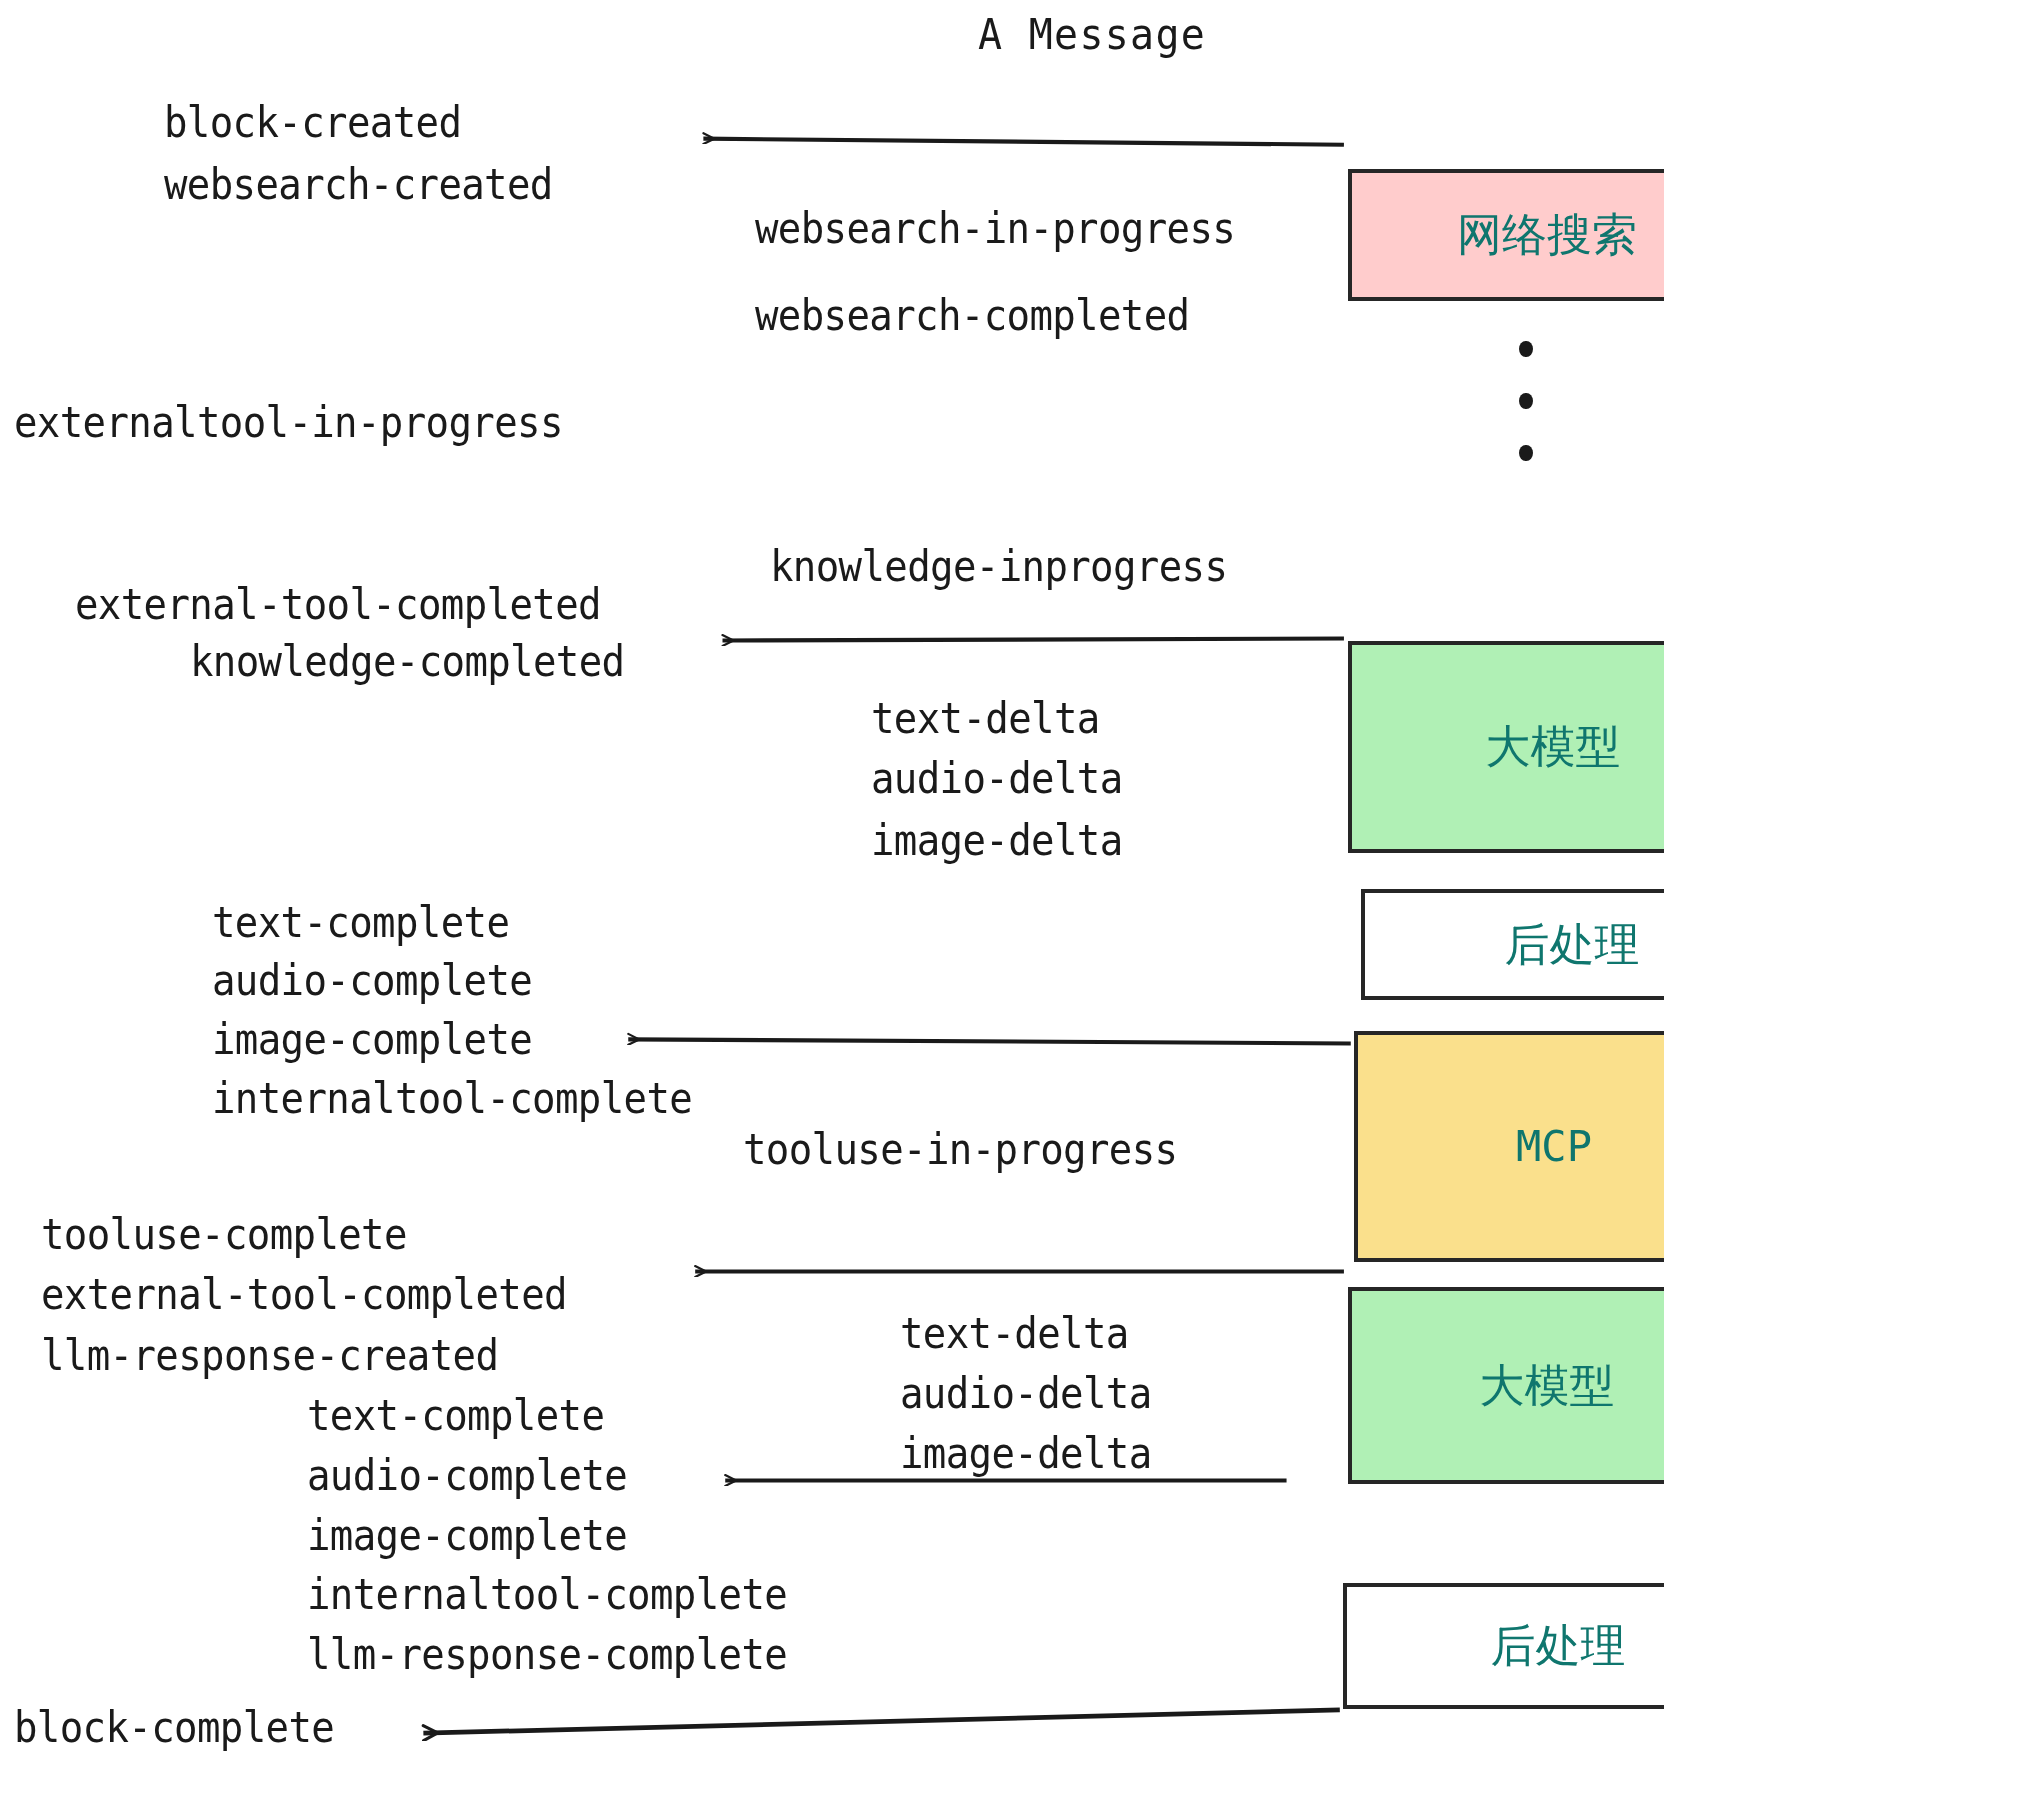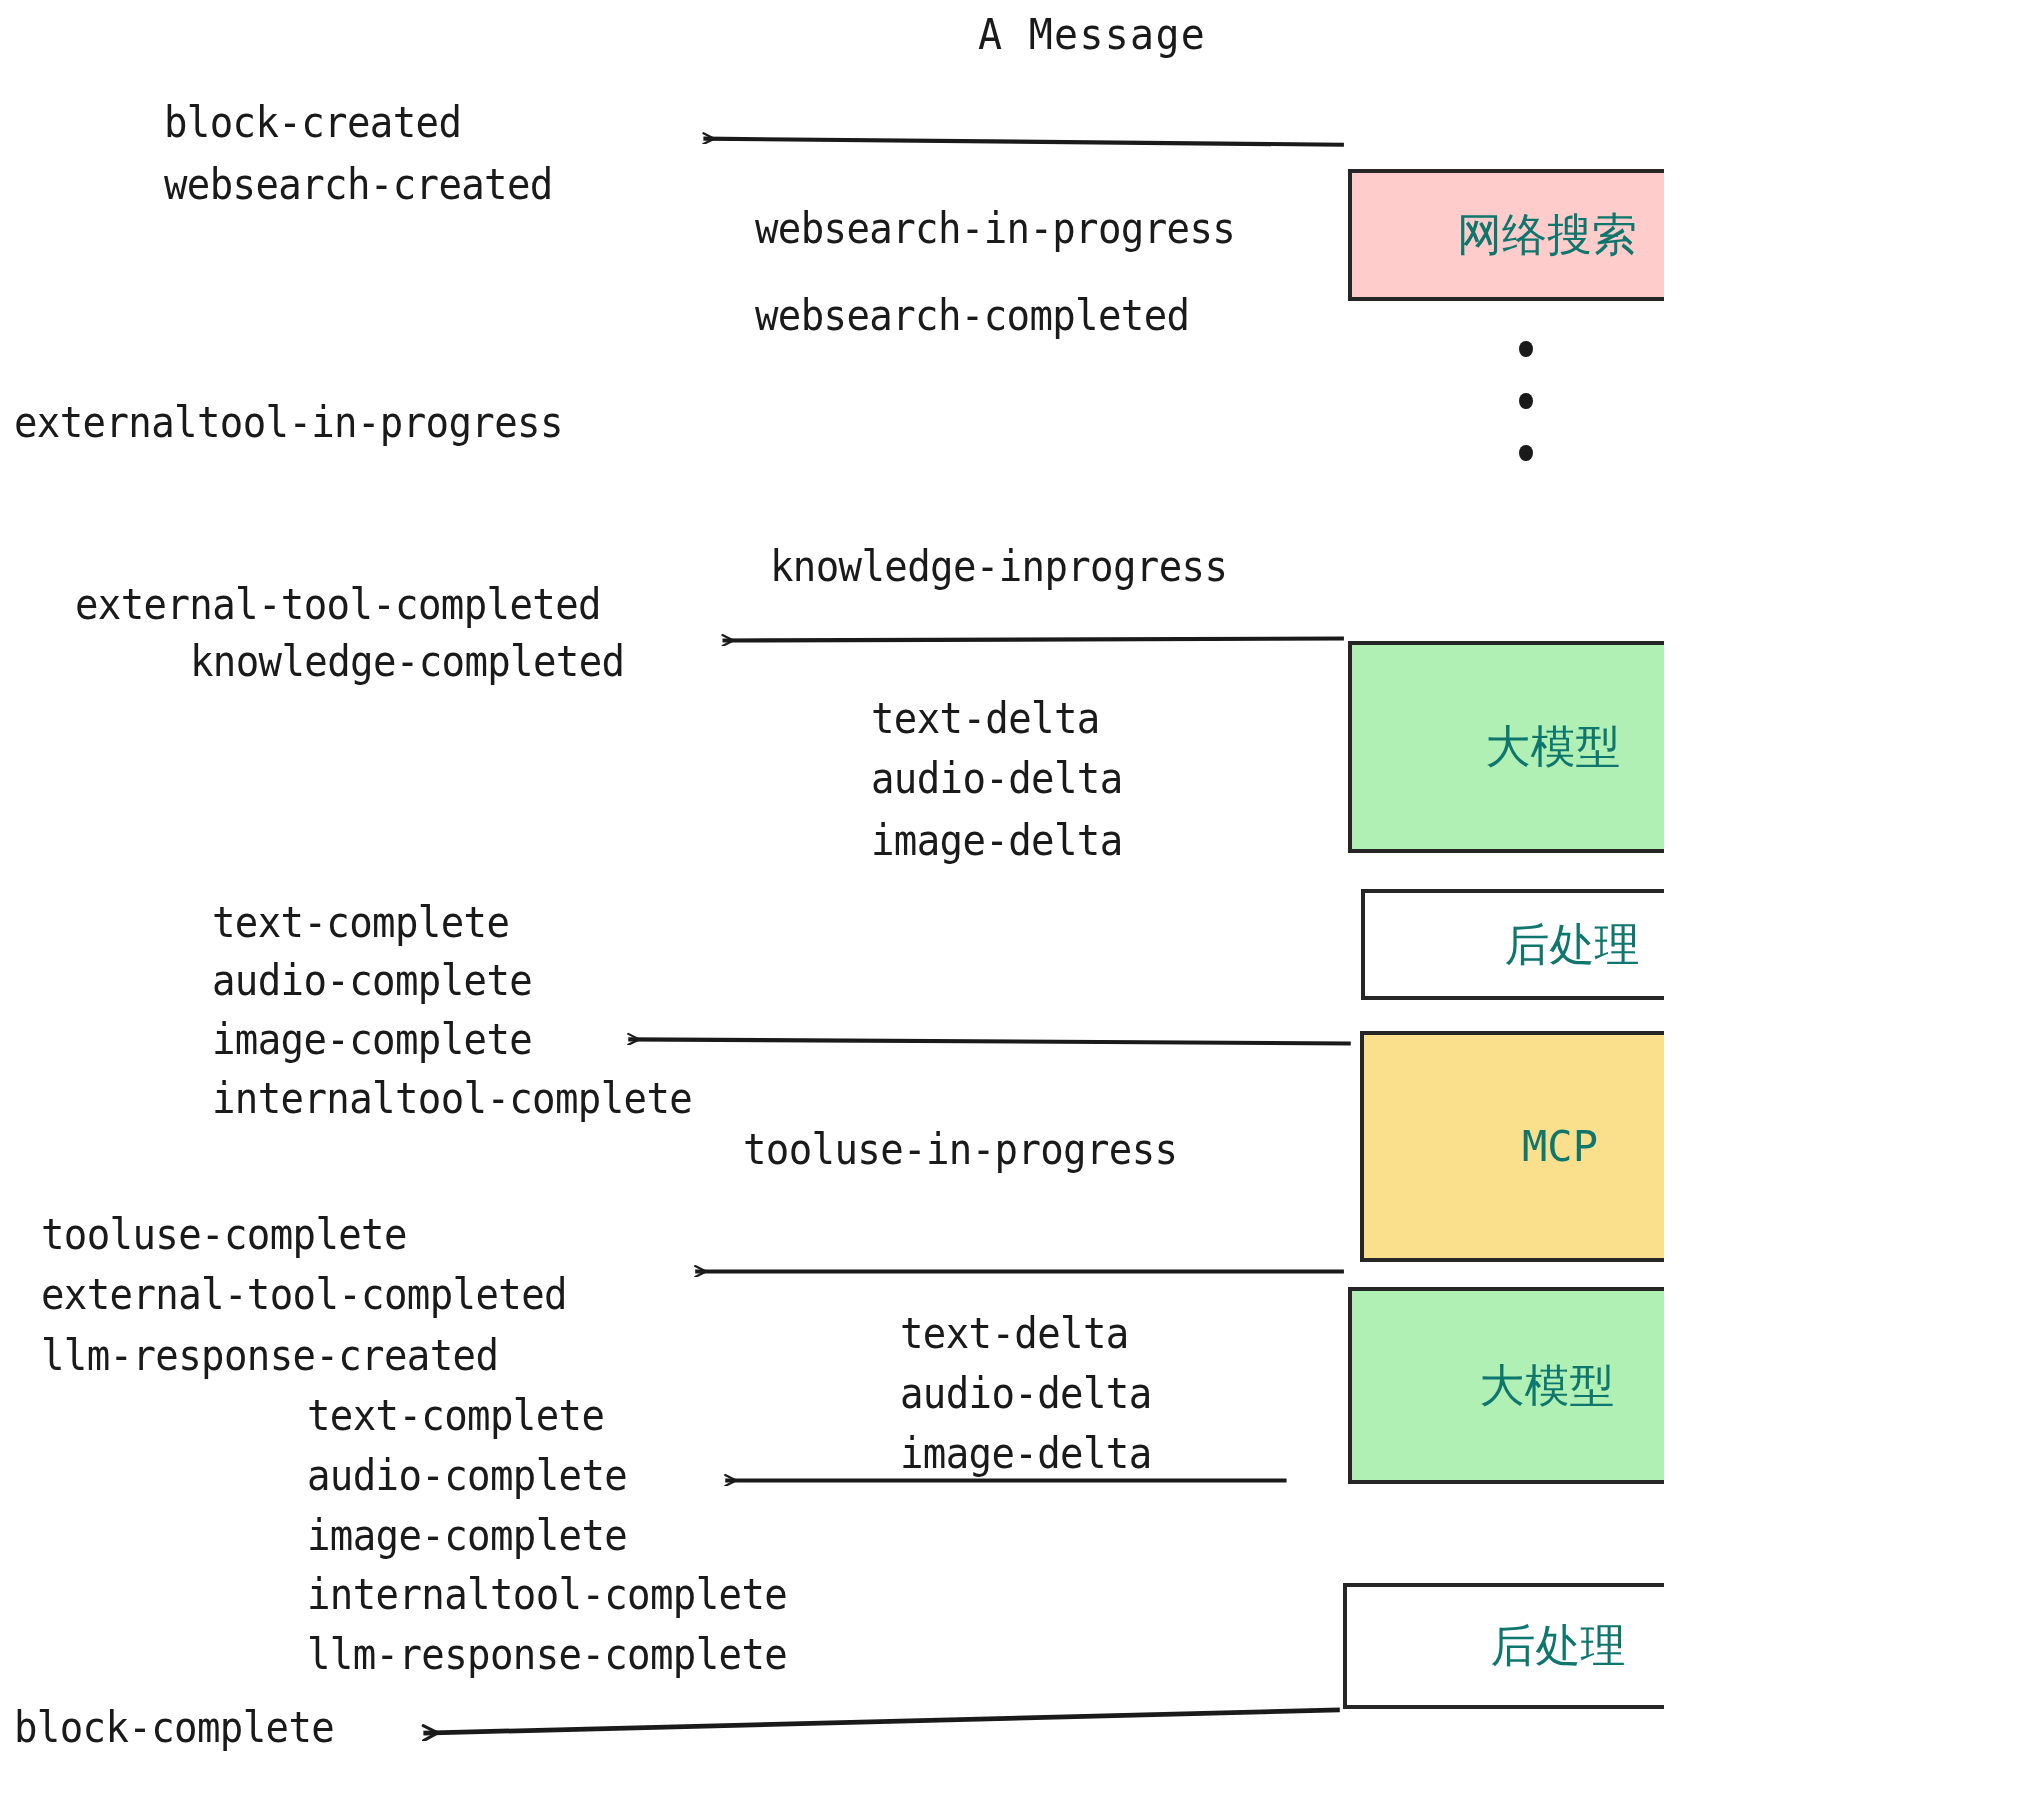--- a/index.html
+++ b/index.html
@@ -82,21 +82,21 @@
 
 
   <div class="box" style="left:1348px;top:641px;width:410px;height:212px;background:#B0F0B5;">
     <span>大模型</span>
   </div>
 
   <div class="box" style="left:1361px;top:889px;width:422px;height:111px;background:#FFFFFF;">
     <span>后处理</span>
   </div>
 
-  <div class="box mcp" style="left:1354px;top:1031px;width:400px;height:231px;background:#FAE08C;margin-left:6px;">
+  <div class="box mcp" style="left:1354px;top:1031px;width:400px;height:231px;background:#FAE08C;">
     <span>MCP</span>
   </div>
 
   <div class="box" style="left:1348px;top:1287px;width:398px;height:197px;background:#B0F0B5;">
     <span>大模型</span>
   </div>
 
   <div class="box" style="left:1343px;top:1583px;width:430px;height:126px;background:#FFFFFF;">
     <span>后处理</span>
   </div>

